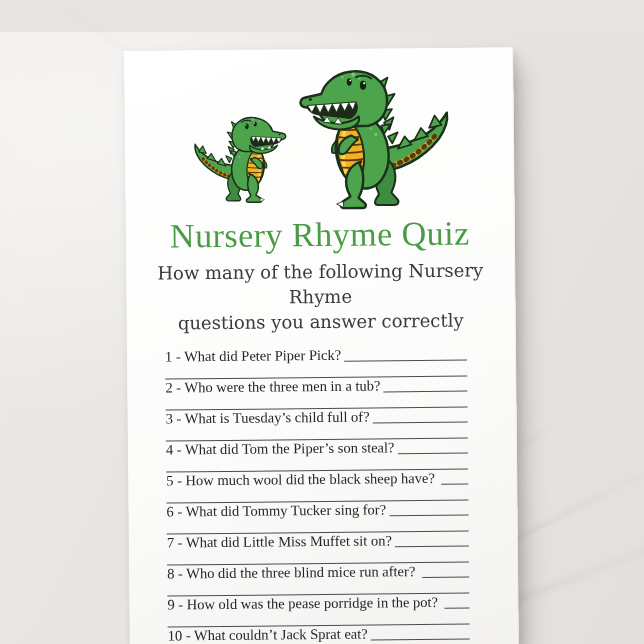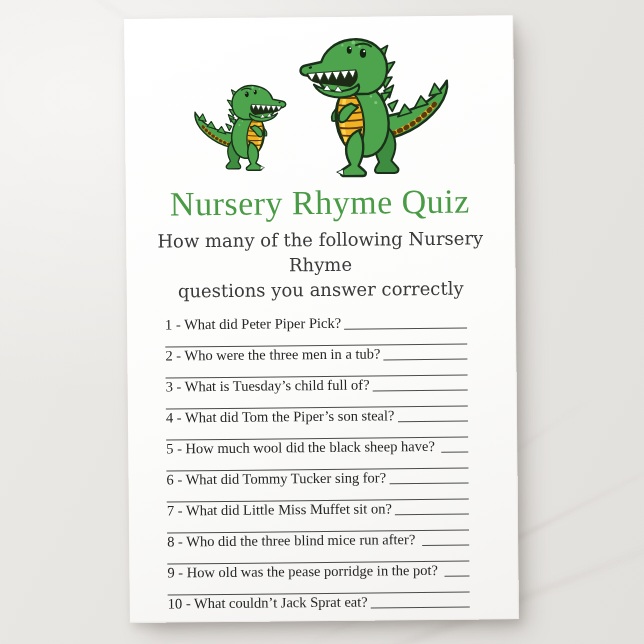--- a/index.html
+++ b/index.html
@@ -5,20 +5,21 @@
   html,body{margin:0;padding:0;}
   body{
     width:644px;height:644px;overflow:hidden;position:relative;
     background:var(--background,#e7e4e1);
     font-family:"Liberation Serif", serif;
   }
   .scene{position:absolute;inset:0;
     background:
       radial-gradient(700px 500px at 12% 15%, rgba(255,255,255,.55), rgba(255,255,255,0) 60%),
       linear-gradient(118deg,#edebe8 0%,#e7e5e2 45%,#e2e0dd 100%);
+    margin-top: 32px;
   }
   .vein{position:absolute;pointer-events:none;}
   .vein-a{right:-70px;bottom:95px;width:430px;height:3px;transform:rotate(-27deg);
     background:linear-gradient(90deg,transparent,rgba(168,156,150,.45),rgba(178,166,162,.22),transparent);
     filter:blur(2px);}
   .vein-b{right:-90px;bottom:25px;width:520px;height:5px;transform:rotate(-21deg);
     background:linear-gradient(90deg,transparent,rgba(170,160,152,.28),transparent);
     filter:blur(3px);}
   .vein-c{top:45px;left:20px;width:300px;height:2px;transform:rotate(33deg);
     background:linear-gradient(90deg,transparent,rgba(175,168,162,.25),transparent);

